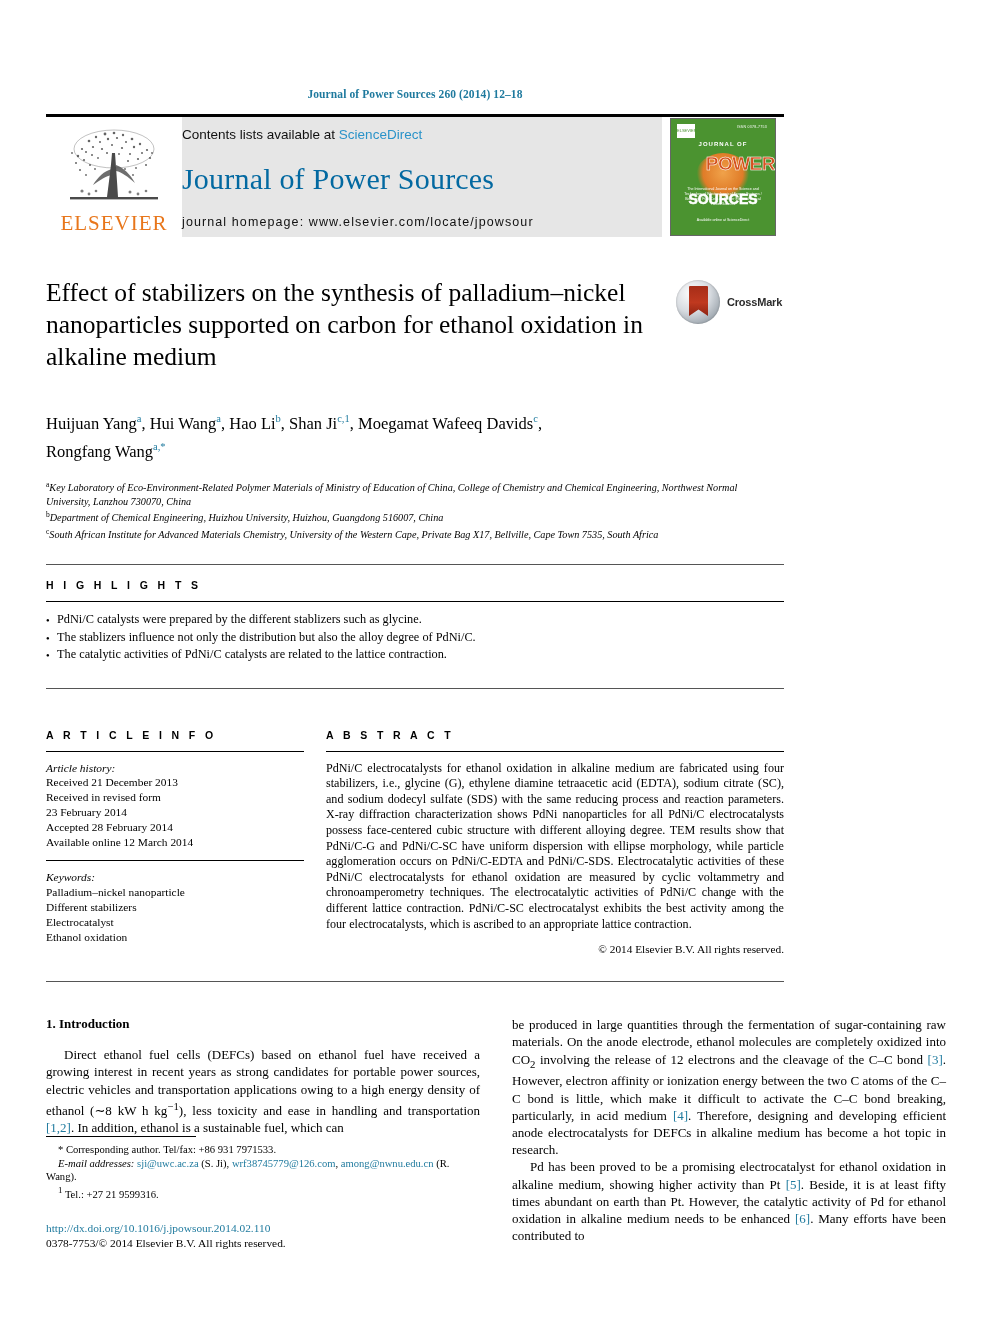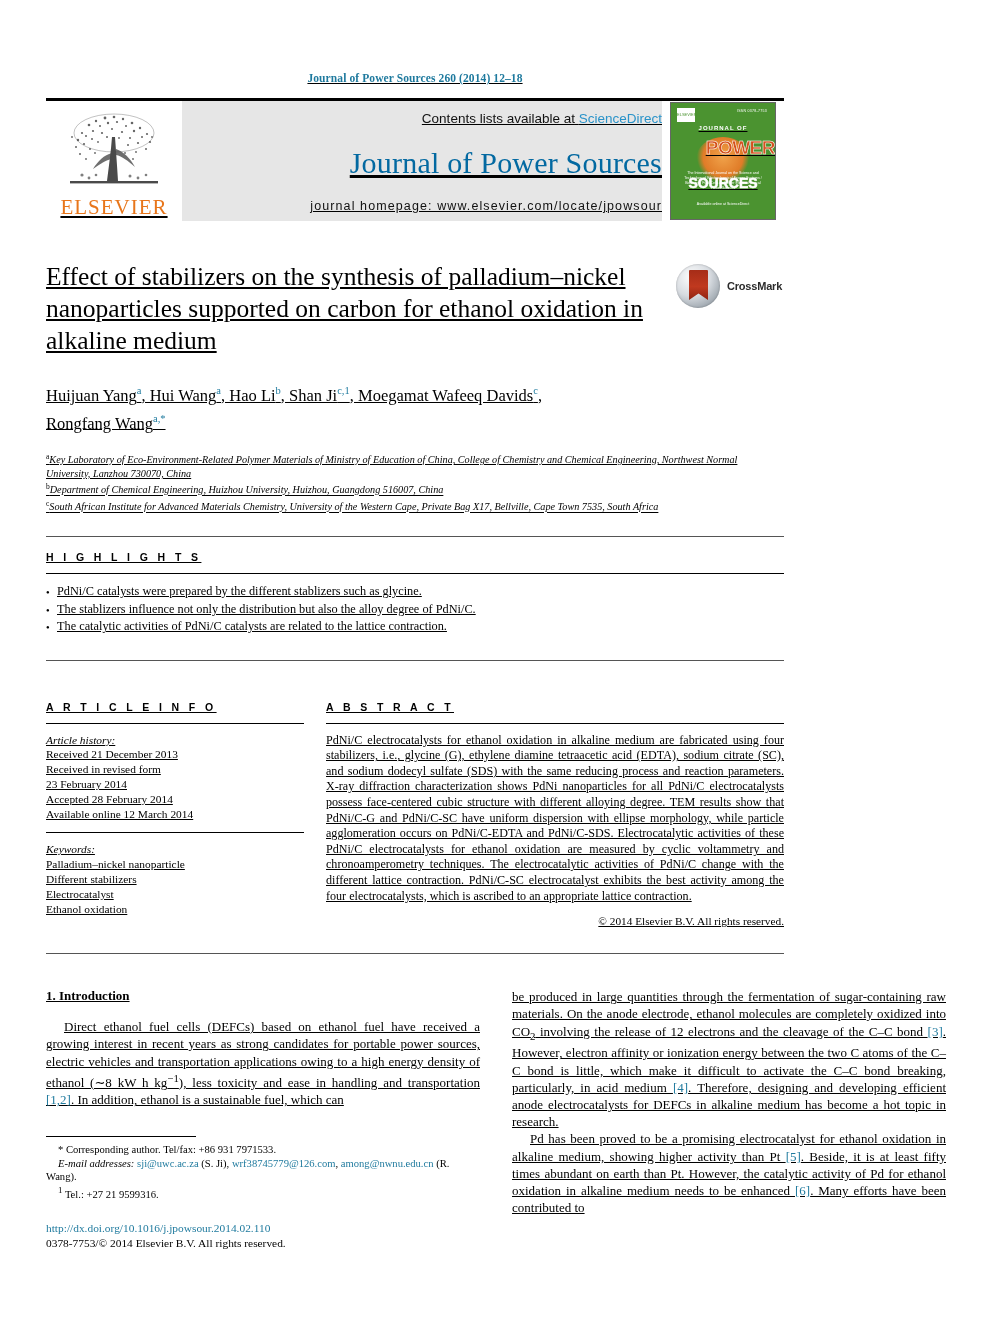--- a/index.html
+++ b/index.html
@@ -13,22 +13,21 @@
     font-family: "Liberation Serif", serif;
     color: #000000;
     position: relative;
     overflow: hidden;
   }
   .page {
     position: relative;
     width: 830px;
     height: 1323px;
     box-sizing: border-box;
-    padding: 0 46px;
-    text-decoration: underline;
+    padding: 16px 46px;
   }
 
   
   .running-head {
     text-align: center;
     color: #1f7a9e;
     font-family: "Liberation Serif", serif;
     font-size: 11.5px;
     font-weight: bold;
     padding-top: 72px;
@@ -65,21 +64,21 @@
     color: #E8761B;
     font-weight: normal;
     line-height: 1;
     padding-bottom: 1px;
   }
   .journal-banner {
     flex: 1 1 auto;
     background: #e6e6e6;
     display: flex;
     flex-direction: column;
-    align-items: flex-end;
+    align-items: flex-start;
     justify-content: space-between;
     padding: 10px 0 8px 0;
   }
   .contents-line {
     font-family: "Liberation Sans", sans-serif;
     font-size: 13.5px;
     color: #111;
   }
   .contents-line .sd {
     color: #2a93c9;
@@ -192,21 +191,21 @@
   .cm-text {
     font-family: "Liberation Sans", sans-serif;
     font-size: 11px;
     font-weight: bold;
     color: #2b2b2b;
     margin-left: 7px;
     letter-spacing: -.2px;
   }
 
   .authors {
-    margin-top: 22px;
+    margin-top: 34px;
     font-family: "Liberation Serif", serif;
     font-size: 16.5px;
     line-height: 23px;
     max-width: 700px;
   }
   .authors sup { color: #1f7a9e; font-size: 10.5px; }
 
   .affiliations {
     margin-top: 16px;
     font-family: "Liberation Serif", serif;

